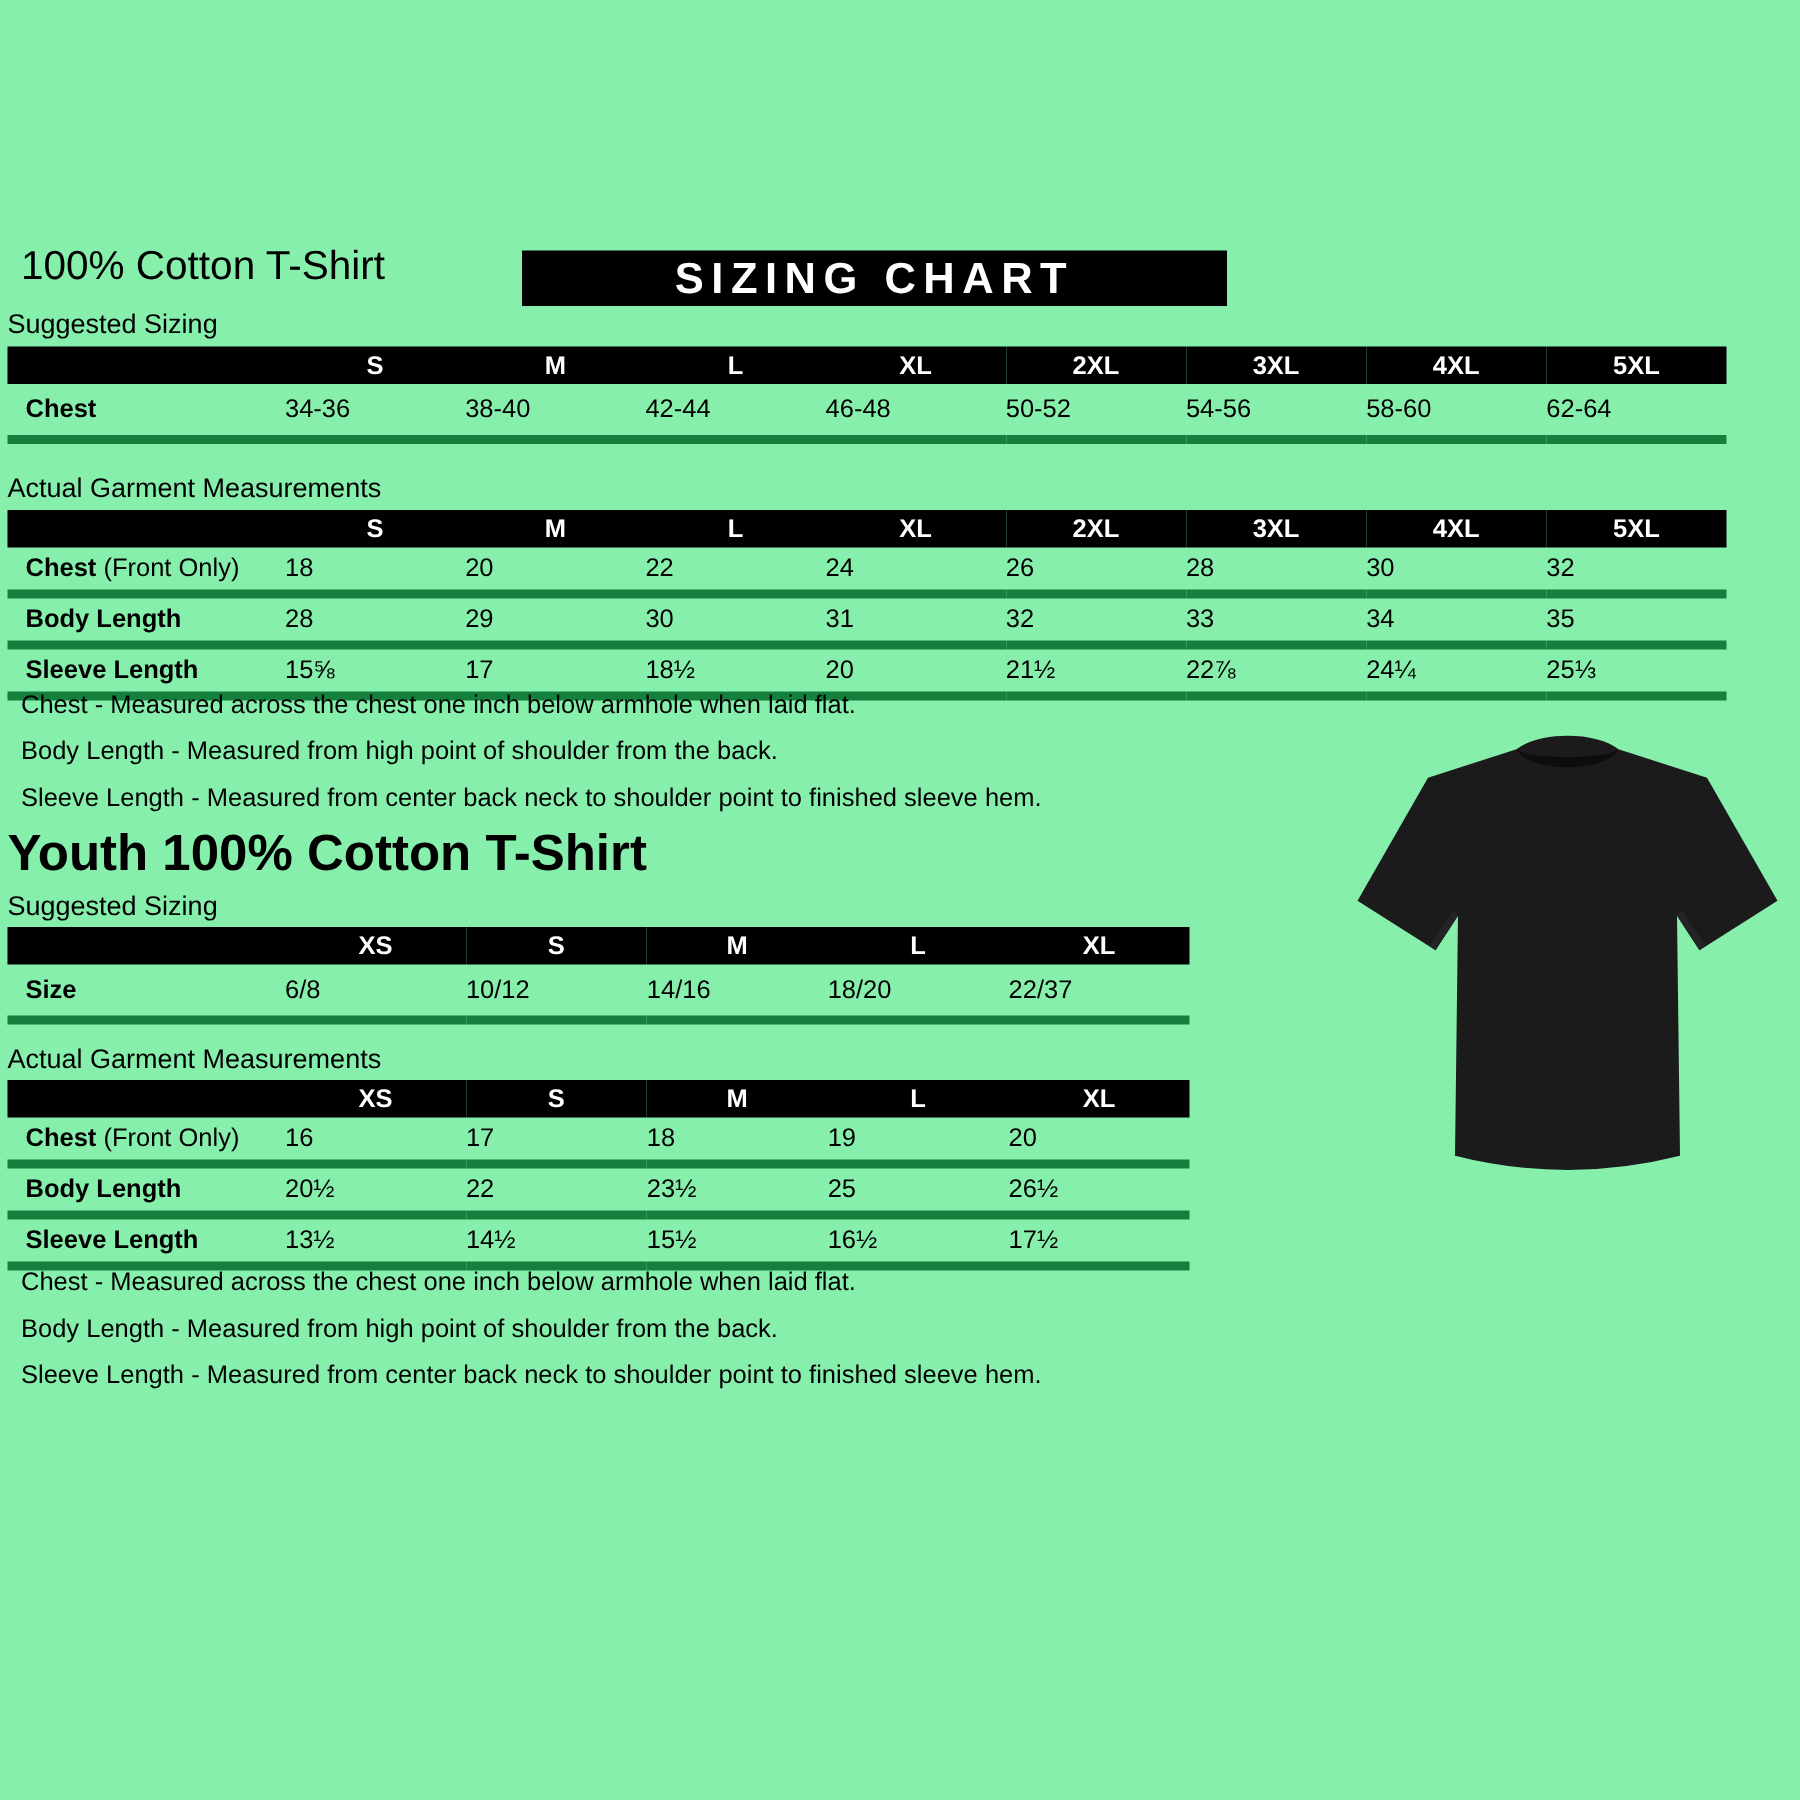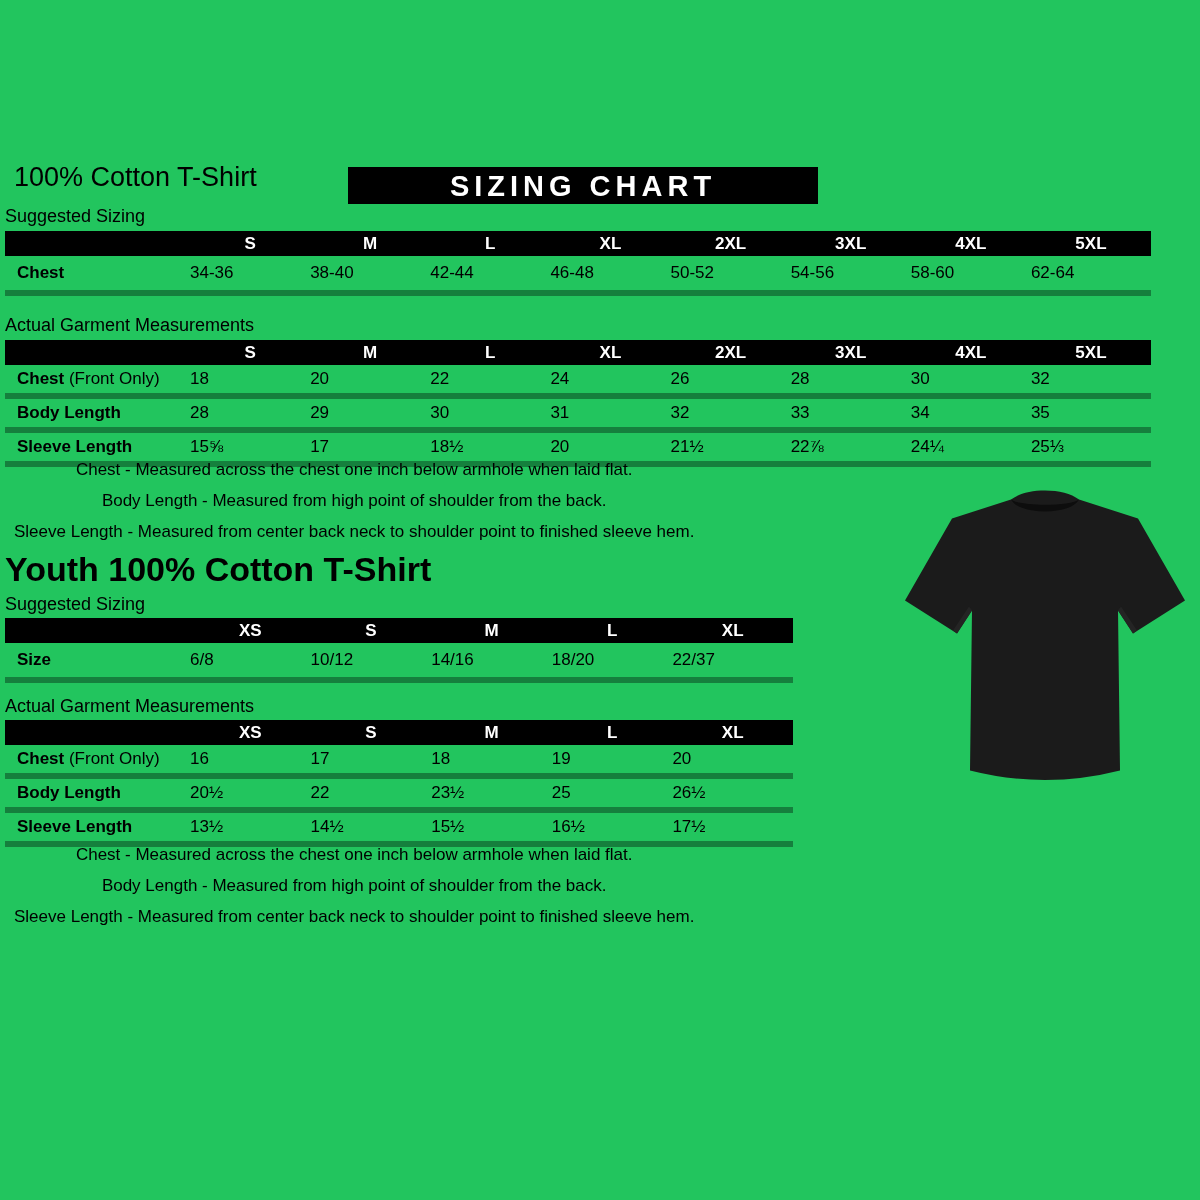--- a/index.html
+++ b/index.html
@@ -1,19 +1,19 @@
 <!DOCTYPE html>
 <html><head>
 <meta charset="utf-8">
 <style>
   html,body{margin:0;padding:0;background:#fff;}
   .page{
     position:relative;
     width:1200px;height:1200px;
-    background:#22c55e;
+    background:#86efac;
     font-family:"Liberation Sans",sans-serif;
     color:#000;
     overflow:hidden;
   }
   .adult-title{
     position:absolute;left:14px;top:162px;
     font-size:27px;font-weight:400;margin:0;
   }
   .banner{
     position:absolute;left:348px;top:167px;width:470px;height:37px;
@@ -40,21 +40,21 @@
   table.size-table tbody th.rowlabel{
     text-align:left;padding-left:12px;font-weight:400;white-space:nowrap;
   }
   table.size-table tbody th.rowlabel b{font-weight:700;}
   table.size-table tbody td{text-align:left;}
   table.roomy tbody th, table.roomy tbody td{padding:7px 0;}
   table.compact tbody th, table.compact tbody td{padding:4px 0;}
   .w-adult{width:1146px;}
   .w-youth{width:788px;}
   .notes{position:absolute;left:14px;font-size:17px;}
-  .notes .note{margin-bottom:11px;text-align:center;}
+  .notes .note{margin-bottom:11px;}
   .youth-title{
     position:absolute;left:5px;top:550px;
     font-size:34px;font-weight:700;margin:0;
   }
   .shirt{
     position:absolute;left:895px;top:472px;width:300px;height:340px;
   }
 </style>
 </head>
 <body>

